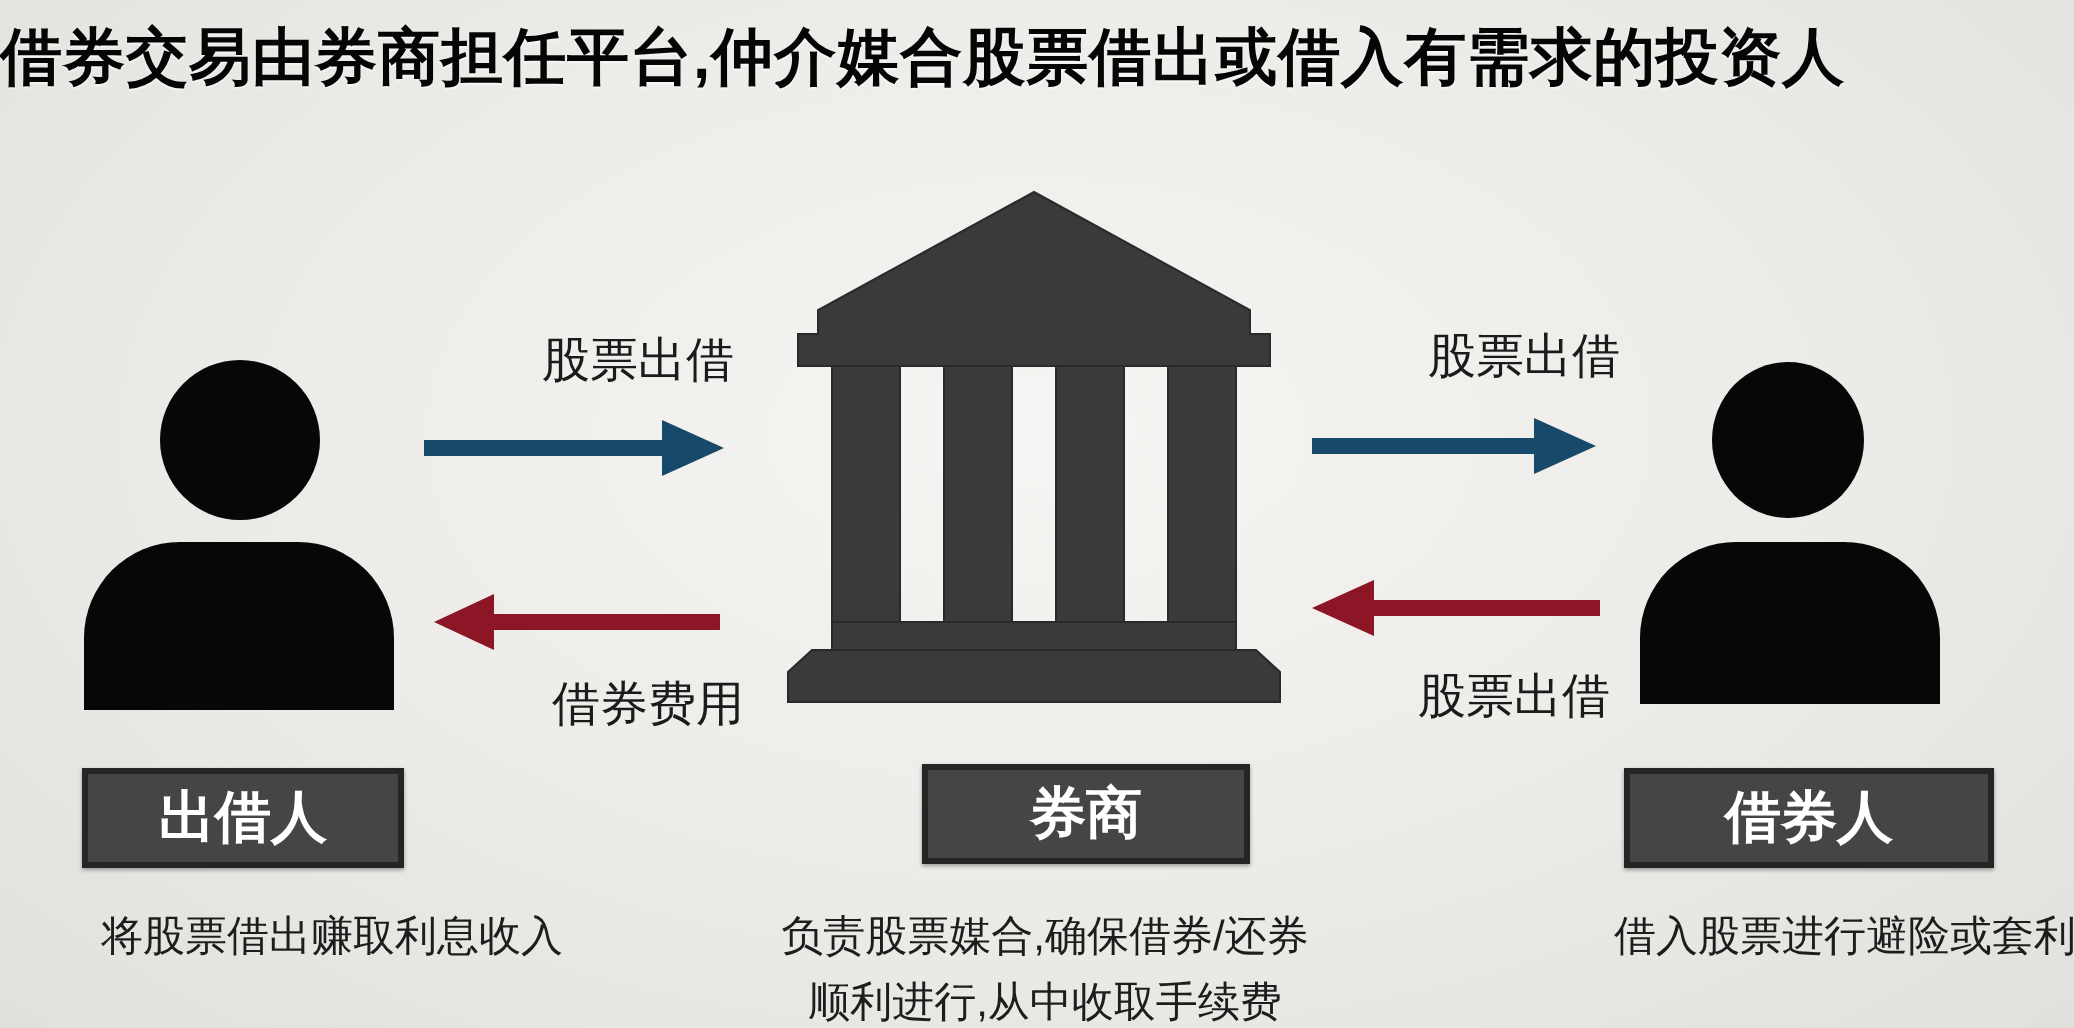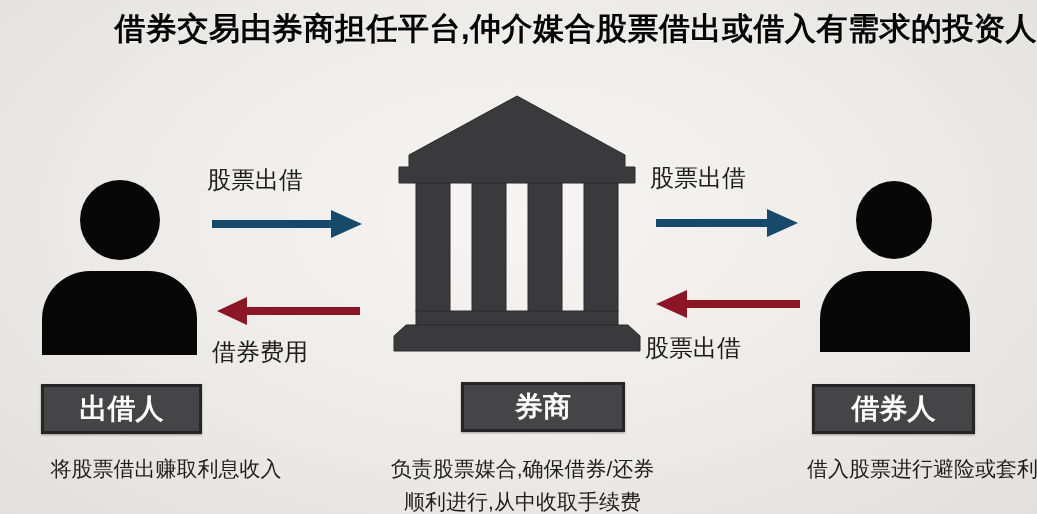--- a/index.html
+++ b/index.html
@@ -6,21 +6,21 @@
   .stage{
     position:relative;
     width:1037px;height:514px;
     overflow:hidden;
     background:radial-gradient(ellipse at 50% 42%, #f6f5f3 0%, #edebe8 55%, #e2e0dc 100%);
     font-family:"Liberation Sans","DejaVu Sans",sans-serif;
     color:#111;
   }
   .title{
     position:absolute;top:8px;left:0;width:100%;
-    text-align:right;
+    text-align:left;
     font-size:31px;font-weight:bold;color:#050505;
     letter-spacing:0.5px;
     text-shadow:0 1px 1px rgba(255,255,255,.6);
   }
   
   .person{position:absolute;}
   .person .head{
     position:absolute;background:#070707;border-radius:50%;
   }
   .person .torso{
@@ -36,34 +36,34 @@
 
   .bank{position:absolute;left:393px;top:95px;width:248px;height:258px;}
   .bank path, .bank rect, .bank polygon{fill:#3a3a3c;stroke:#2a2a2b;stroke-width:1;}
 
   .arrow{position:absolute;}
   .arrow svg{display:block;}
   .fill-blue{fill:#17496b;}
   .fill-red{fill:#8c1626;}
 
   .flow-label{
-    position:absolute;width:160px;text-align:left;
+    position:absolute;width:160px;text-align:right;
     font-size:24px;color:#1b1b1b;font-weight:500;
   }
   .entity-box{
     position:absolute;height:50px;
     background:#454547;border:3px solid #252526;
     box-sizing:border-box;
     display:flex;align-items:center;justify-content:center;
     color:#ffffff;font-size:28px;font-weight:bold;
     box-shadow:0 1px 2px rgba(0,0,0,.35);
   }
   .box-lender{left:41px;top:384px;width:161px;}
   .box-broker{left:439px;top:382px;width:164px;margin-left:22px;}
-  .box-borrower{left:812px;top:384px;width:163px;}
+  .box-borrower{left:812px;top:384px;width:185px;}
 
   .desc{
     position:absolute;top:452px;
     font-size:21px;color:#1d1d1d;line-height:33px;
   }
   .desc-lender{left:6px;width:320px;text-align:center;}
   .desc-broker{left:365px;width:315px;text-align:center;}
   .desc-borrower{left:738px;width:300px;text-align:right;}
 </style>
 </head>

